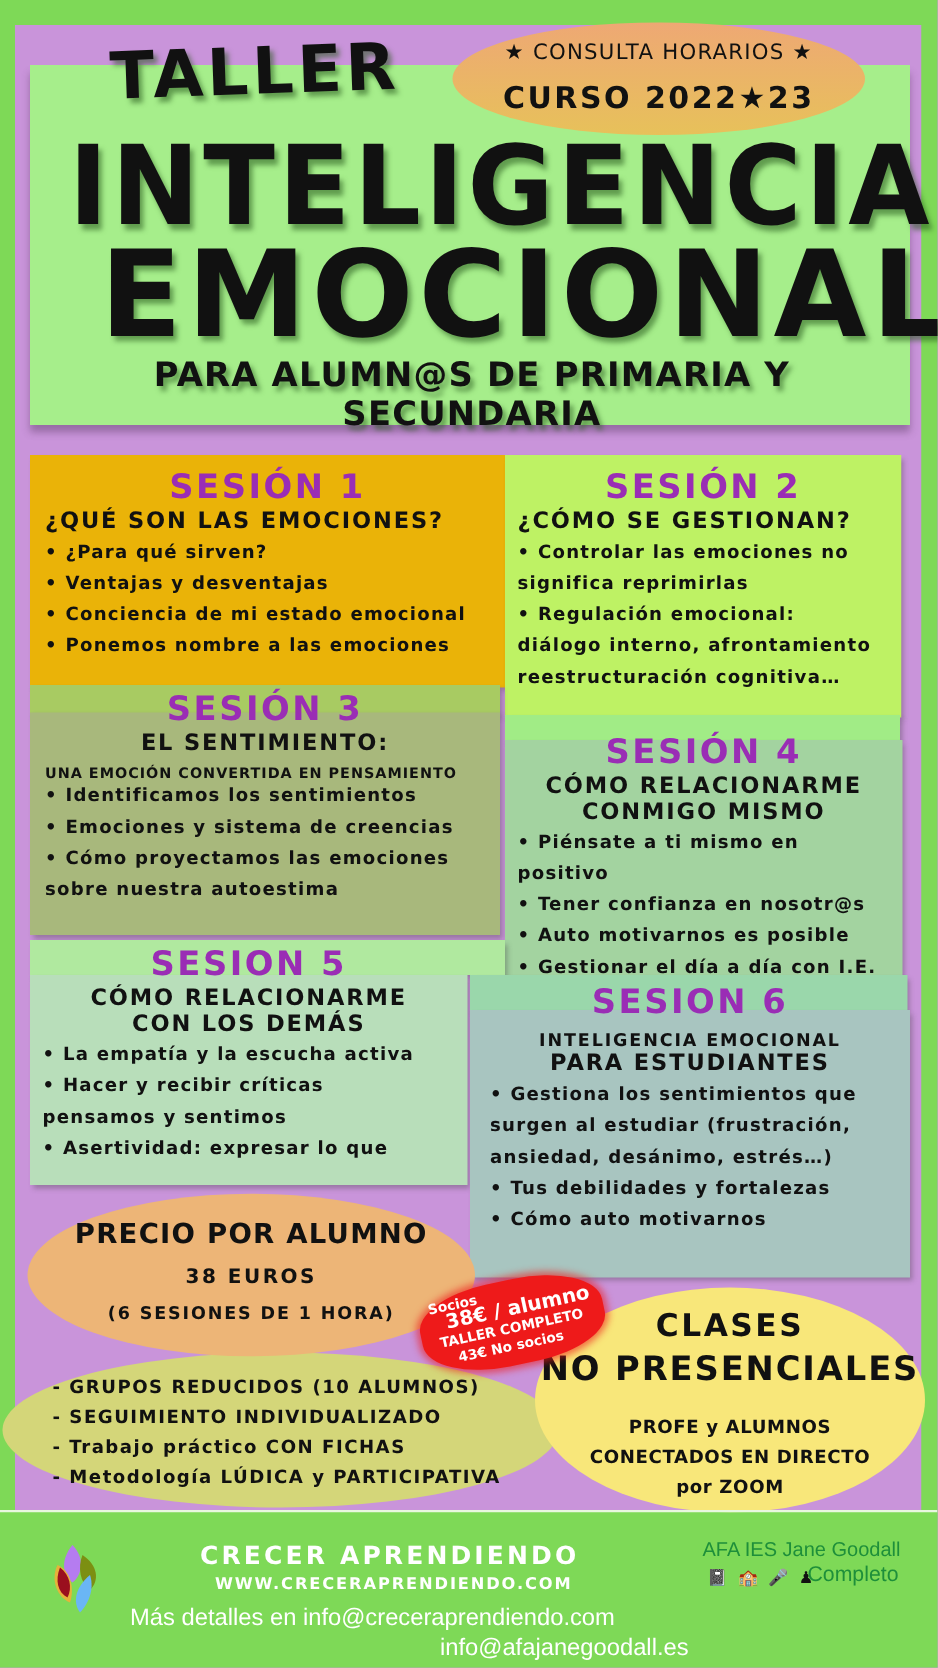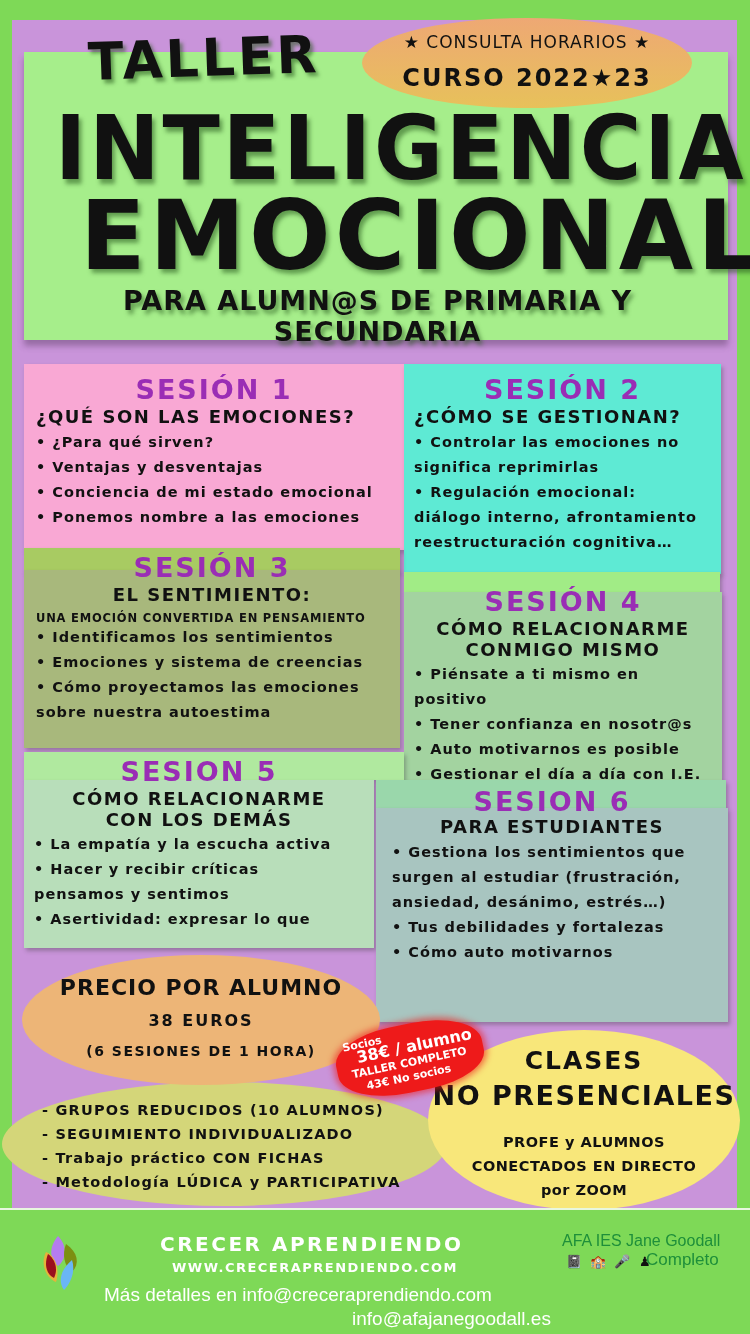--- a/index.html
+++ b/index.html
@@ -51,22 +51,22 @@
     font-weight: bold; color: #9a2db5;
     font-size: 27px; letter-spacing: 2px; text-align: center;
   }
   .sess-head {
     font-family: "DejaVu Sans", sans-serif; font-weight: bold; color: #111;
     text-align: center; letter-spacing: 1.5px; line-height: 1.15;
   }
   .sess-list { list-style: none; font-size: 14.5px; font-weight: bold; color: #111; letter-spacing: 1px; line-height: 25px; }
   .sess-list li { padding-left: 0; }
 
-  .s1 { left: 24px; top: 364px; width: 380px; height: 186px; background: #f9a8d4; padding: 10px 12px; }
-  .s2 { left: 404px; top: 364px; width: 317px; height: 210px; background: #5eead4; padding: 10px 10px; }
+  .s1 { left: 24px; top: 364px; width: 380px; height: 186px; background: #eab308; padding: 10px 12px; }
+  .s2 { left: 404px; top: 364px; width: 317px; height: 210px; background: #bef264; padding: 10px 10px; }
   .s3band { left: 24px; top: 548px; width: 376px; height: 24px; background: #a8cb62; }
   .s3 { left: 24px; top: 570px; width: 376px; height: 178px; background: #a8b87c; padding: 0 12px; }
   .s4band { left: 404px; top: 572px; width: 316px; height: 20px; background: #a1ec86; }
   .s4 { left: 404px; top: 592px; width: 318px; height: 188px; background: #a3d3a0; padding: 0 10px; }
   .s5band { left: 24px; top: 752px; width: 380px; height: 28px; background: #b0e99f; }
   .s5 { left: 24px; top: 780px; width: 350px; height: 168px; background: #b8deba; padding: 0 10px; }
   .s6band { left: 376px; top: 780px; width: 350px; height: 28px; background: #9ad7ab; }
   .s6 { left: 376px; top: 808px; width: 352px; height: 214px; background: #a8c5c0; padding: 0 16px; }
 
   
@@ -189,20 +189,21 @@
     <li>• La empatía y la escucha activa</li>
     <li>• Hacer y recibir críticas</li>
     <li>pensamos y sentimos</li>
     <li>• Asertividad: expresar lo que</li>
   </ul>
 </div>
 
 <div class="session s6band"></div>
 <div class="session s6">
   <div class="sess-title" style="margin-top:-22px;">SESION 6</div>
+  <div class="sess-head" style="font-size:14px; margin-top:8px;">INTELIGENCIA EMOCIONAL</div>
   <div class="sess-head" style="font-size:18px;">PARA ESTUDIANTES</div>
   <ul class="sess-list" style="margin-top:2px;">
     <li>• Gestiona los sentimientos que</li>
     <li>surgen al estudiar (frustración,</li>
     <li>ansiedad, desánimo, estrés…)</li>
     <li>• Tus debilidades y fortalezas</li>
     <li>• Cómo auto motivarnos</li>
   </ul>
 </div>
 

